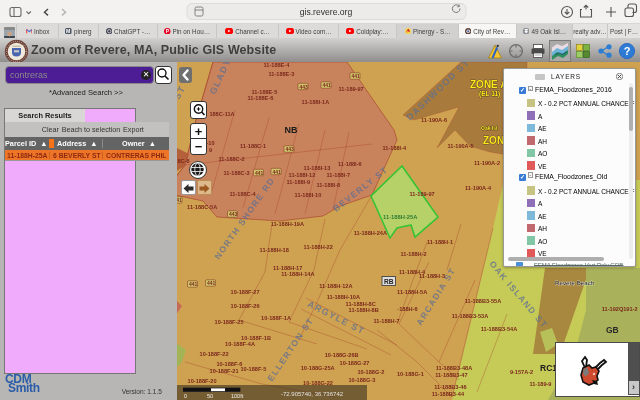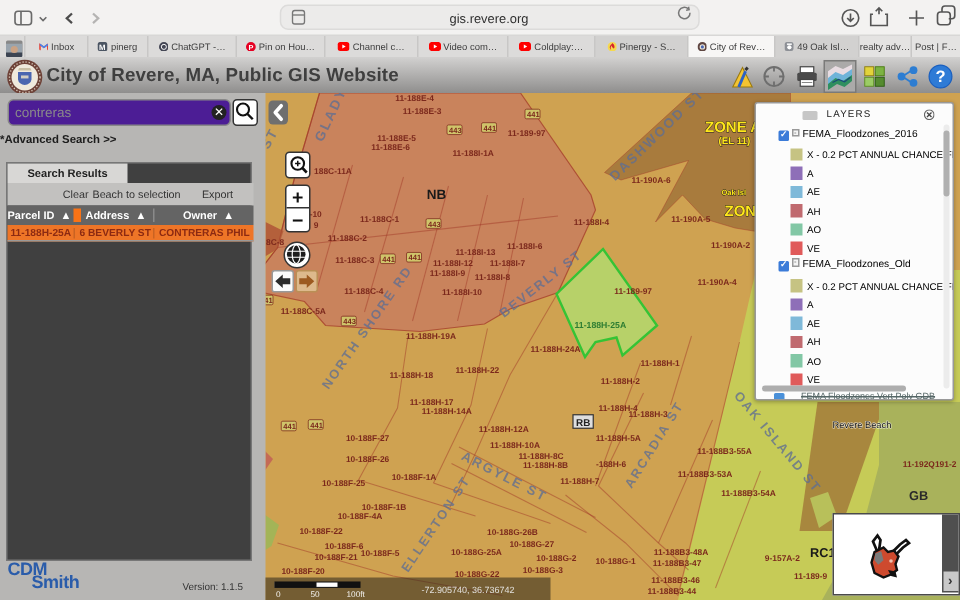--- a/index.html
+++ b/index.html
@@ -10,22 +10,22 @@
 .tab{position:absolute;top:24px;height:14px;font-size:6.3px;color:#3d3d3d;display:flex;align-items:center;justify-content:center;gap:2px;border-left:1px solid #C8C7C6;overflow:hidden;white-space:nowrap}
 .fav{width:6.5px;height:6.5px;border-radius:1.5px;display:inline-block;flex:0 0 auto}
 
 #hdr{left:0;top:38px;width:640px;height:24px;background:linear-gradient(#D2D1D0,#8F8E8D)}
 #title{left:31px;top:43px;font-size:12.5px;font-weight:bold;color:#3f3f3f;letter-spacing:0.1px}
 
 #lpanel{left:0;top:62px;width:177px;height:338px;background:#B7B6B4}
 #searchbox{left:5px;top:66px;width:149px;height:18px;background:#4c1d95;border:1px solid #888;border-radius:4px;font-size:9px;color:#8a8a8a;line-height:16px;padding-left:4px}
 #clearx{left:141px;top:70px;width:10px;height:10px;border-radius:50%;background:#222;color:#fff;font-size:8px;line-height:10px;text-align:center}
 #magbtn{left:155px;top:66px;width:17px;height:18px;background:#fff;border:1.6px solid #333;border-radius:3px}
-#advs{left:0;top:88px;width:172px;text-align:left;font-size:7.6px;font-weight:bold;color:#1c1c1c}
-#resbox{left:4px;top:108px;width:164px;height:266px;border:1px solid #777;background:#404040}
+#advs{left:0;top:88px;width:172px;text-align:center;font-size:7.6px;font-weight:normal;color:#1c1c1c}
+#resbox{left:4px;top:108px;width:132px;height:266px;border:1px solid #777;background:#f0abfc}
 .ltab{position:absolute;top:0;height:13px;font-size:7.4px;font-weight:bold;display:flex;align-items:center;justify-content:center}
 #lt1{left:0;width:80px;background:#D8D7D5;color:#222}
 #lt2{left:80px;width:84px;background:#5E5E5E;color:#fff}
 #ltool{left:0;top:13px;width:164px;height:15px;background:#C2C1BF;font-size:7.2px;color:#333;display:flex;align-items:center;white-space:nowrap}
 #thead{left:0;top:28px;width:164px;height:13px;background:#646464;color:#fff;font-size:7.3px;font-weight:bold;display:flex;align-items:center}
 #trow{left:0;top:41px;width:164px;height:11px;background:#EE7527;color:#8C2A12;font-size:6.8px;font-weight:bold;display:flex;align-items:center;border-bottom:1px solid #999}
 .cell{overflow:hidden;white-space:nowrap}
 #cdm{left:5px;top:375px;color:#2A5CAA;font-weight:bold;font-size:12px;line-height:9.3px;letter-spacing:-0.3px}
 #ver{left:110px;top:388px;width:52px;font-size:6.6px;color:#333;text-align:right}
 
@@ -319,21 +319,21 @@
     <span>49 Oak Isl…</span>
   </div>
 <div class="tab" style="left:572px;width:35px;background:#E4E3E2">
     <span>realty adv…</span>
   </div>
 <div class="tab" style="left:607px;width:33px;background:#E4E3E2">
     <span>Post | F…</span>
   </div>
 
 <div id="hdr" class="abs"></div>
-<div id="title" class="abs">City of Revere, MA, Public GIS Website</div>
+<div id="title" class="abs">Zoom of Revere, MA, Public GIS Website</div>
 <svg class="abs" style="left:4px;top:39px" width="25" height="25">
   <circle cx="12.5" cy="12.5" r="11.7" fill="#6E4238"></circle>
   <circle cx="12.5" cy="12.5" r="10.2" fill="none" stroke="#E8E0D0" stroke-width="0.9" stroke-dasharray="0.8,1.3" stroke-opacity="0.9"></circle>
   <circle cx="12.5" cy="12.5" r="8.8" fill="#EFE9DC"></circle>
   <path d="M8,9 h9 v5 a4.5,4 0 0 1 -4.5,3.6 a4.5,4 0 0 1 -4.5,-3.6 z" fill="#4A66B0"></path>
   <rect x="10" y="11.3" width="5" height="2" fill="#D8D3C4" opacity="0.95"></rect>
   <path d="M8,8 h9 l-0.8,-1.6 h-7.4 z" fill="#C9BFA6"></path>
 </svg>
 
 <svg class="abs" style="left:486px;top:40px" width="154" height="22">
@@ -394,34 +394,34 @@
 <div id="magbtn" class="abs"><svg width="14" height="15">
       <circle cx="6" cy="6" r="4" fill="none" stroke="#111" stroke-width="1.4"></circle>
       <line x1="9" y1="9" x2="12.5" y2="12.5" stroke="#111" stroke-width="1.6"></line>
     </svg></div>
 <div id="advs" class="abs">*Advanced Search &gt;&gt;</div>
 <div id="resbox" class="abs">
   <div id="lt1" class="ltab">Search Results</div>
   <div id="ltool" class="abs">
       <span style="width:54px;text-align:right">Clear</span>
       <span style="width:64px;text-align:center">Beach to selection</span>
-      <span style="width:44px;text-align:center">Export</span>
+      <span style="width:44px;text-align:left">Export</span>
     </div>
   <div id="thead" class="abs">
       <span class="cell" style="width:44px;padding-left:0">Parcel ID &nbsp;▲</span>
       <span class="cell" style="width:53px;border-left:5px solid #f97316;padding-left:3px">Address &nbsp;▲</span>
       <span class="cell" style="width:66px;border-left:1px solid #8a8a8a;padding-left:19px">Owner &nbsp;▲</span>
     </div>
   <div id="trow" class="abs">
       <span class="cell" style="width:44px;padding-left:2px">11-188H-25A</span>
       <span class="cell" style="width:53px;border-left:1px solid #c96322;padding-left:3px">6 BEVERLY ST</span>
       <span class="cell" style="width:66px;border-left:1px solid #c96322;padding-left:3px">CONTRERAS PHIL</span>
     </div>
 </div>
-<div id="cdm" class="abs">CDM<br><span style="margin-left:16px">Smith</span></div>
+<div id="cdm" class="abs">CDM<br><span style="margin-left:3px">Smith</span></div>
 <div id="ver" class="abs">Version: 1.1.5</div>
 
 <div id="collapse" class="abs"><svg width="13" height="16">
       <path d="M8.5,3.5 L4.5,8 L8.5,12.5" fill="none" stroke="#fff" stroke-width="2.4" stroke-linecap="round" stroke-linejoin="round"></path>
     </svg></div>
 <div class="mbtn" style="left:190px;top:101px;width:17px;height:18px">
 <svg width="14" height="15" style="margin:0.5px">
       <circle cx="6.5" cy="6" r="4.2" fill="none" stroke="#111" stroke-width="1.4"></circle>
       <path d="M4.7,6 h3.6 M6.5,4.2 v3.6" stroke="#111" stroke-width="1"></path>
       <line x1="9.6" y1="9" x2="12.5" y2="12" stroke="#111" stroke-width="1.7"></line>

